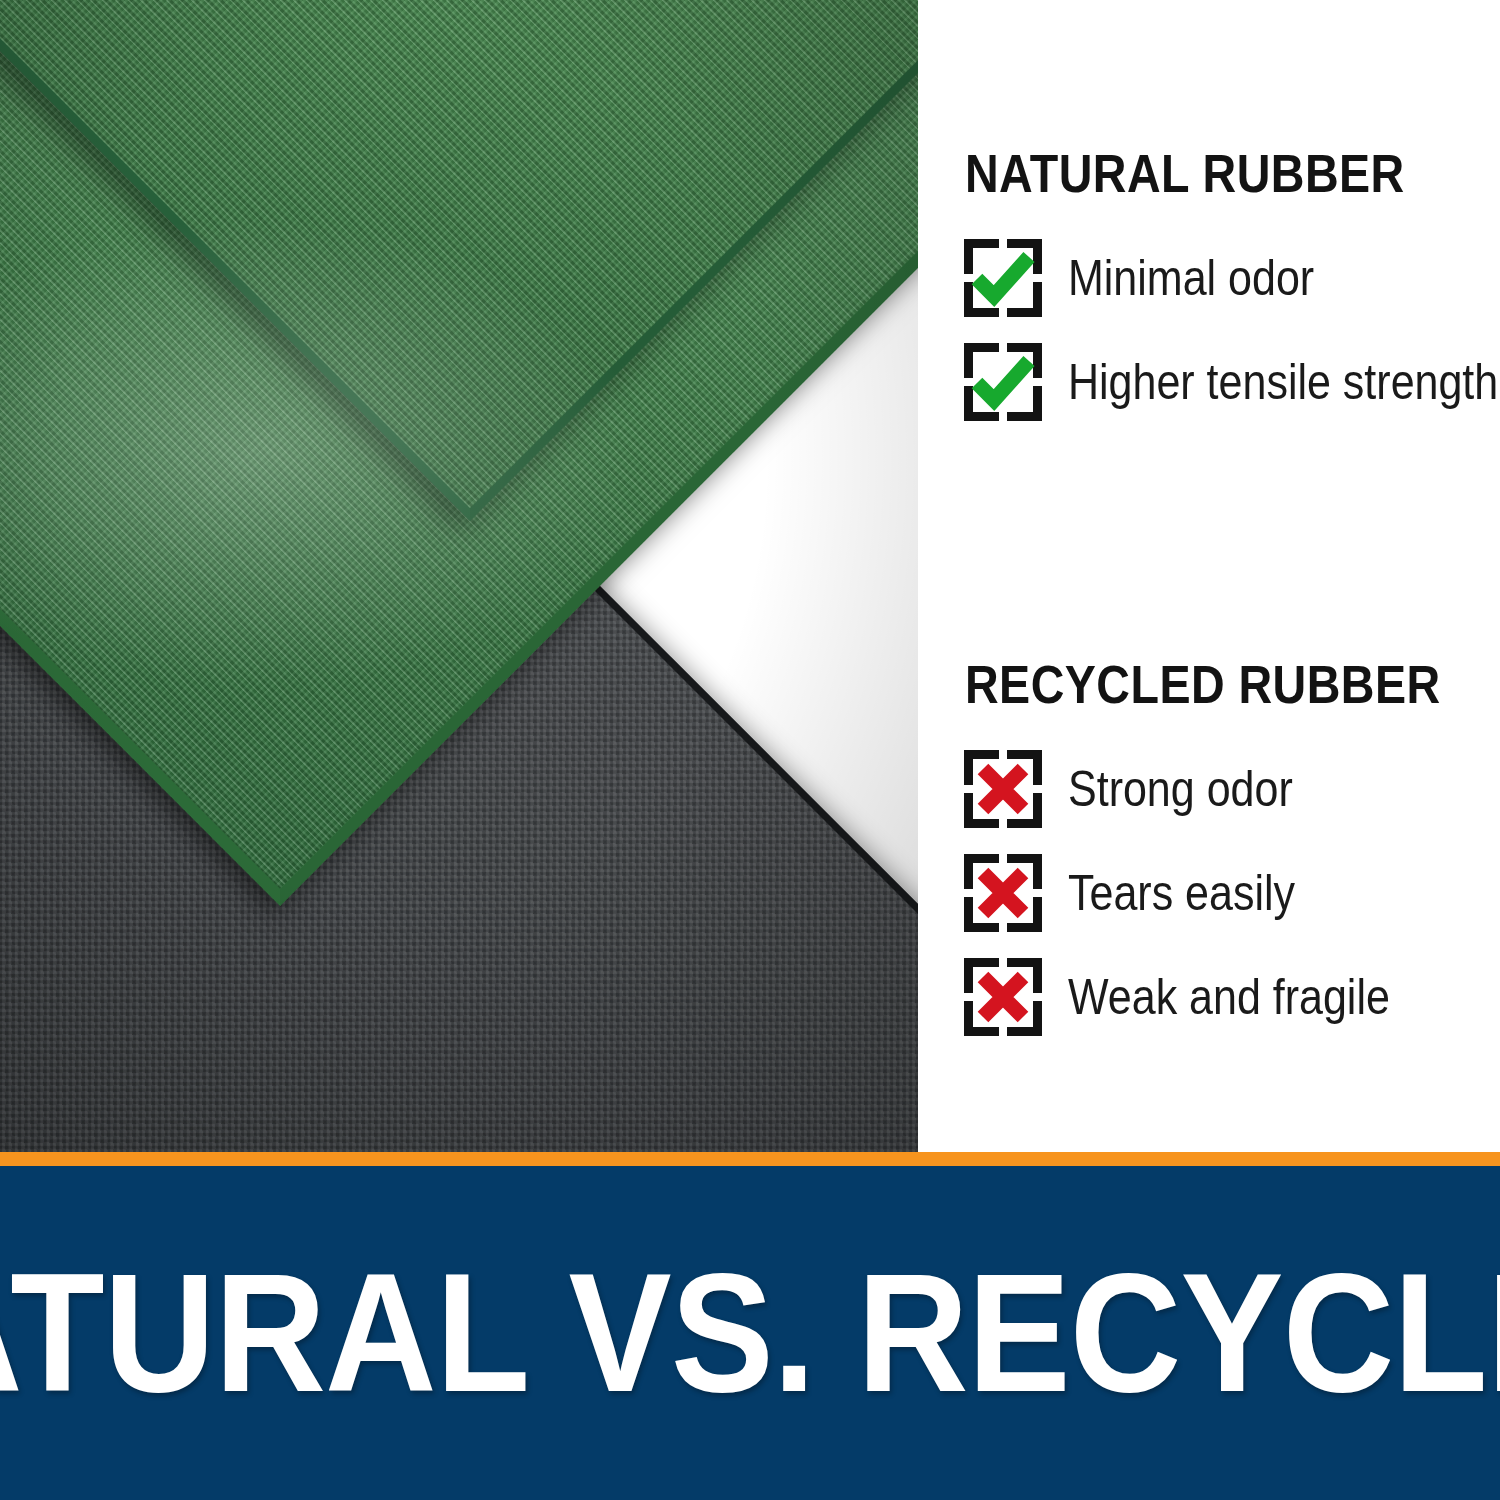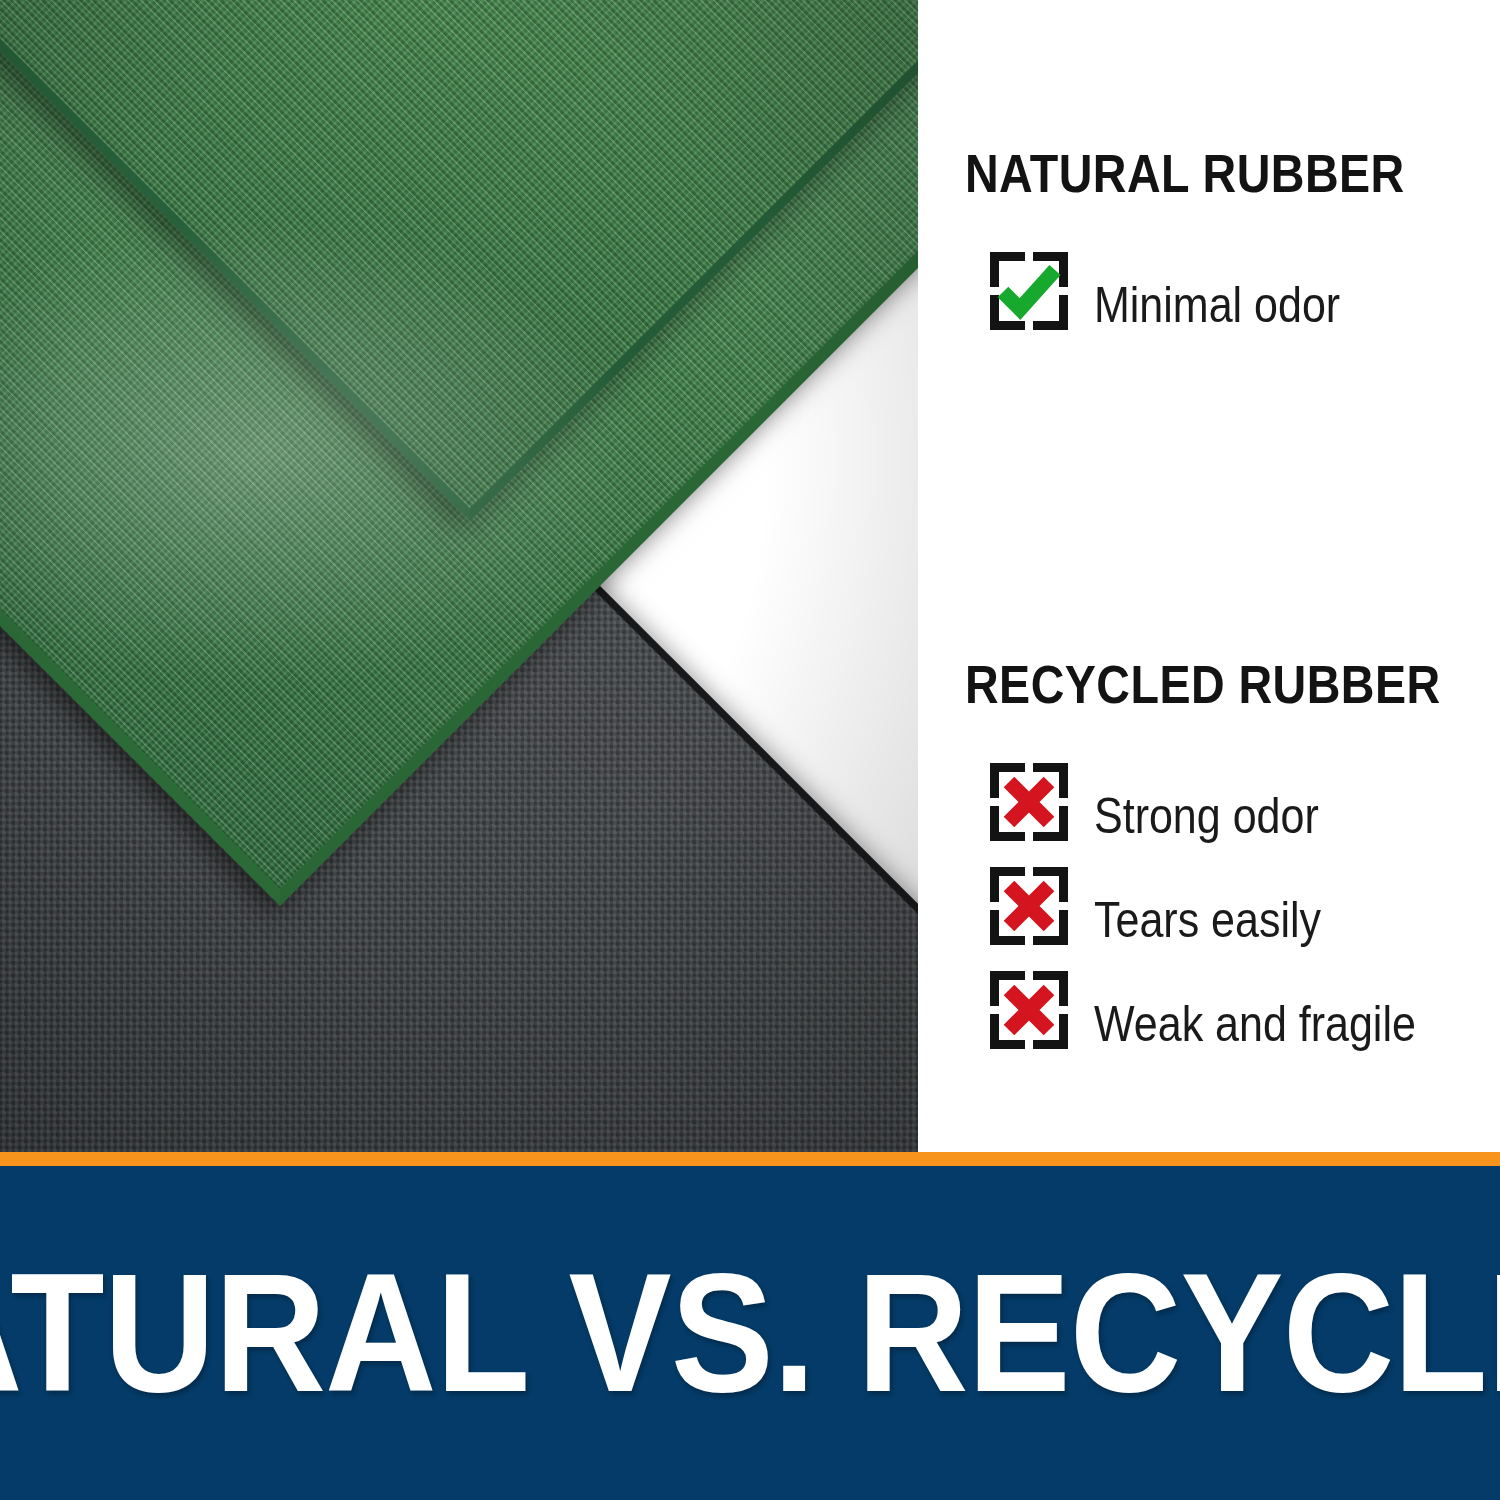--- a/index.html
+++ b/index.html
@@ -103,23 +103,23 @@
     color:#131313;
     margin:0 0 26px 47px;
     transform:scaleX(.88);
     transform-origin:left center;
     white-space:nowrap;
     line-height:1;
   }
 
   .feat-list{list-style:none;margin:0;padding:0;}
   .feat{
-    display:flex;align-items:flex-end;
+    display:flex;align-items:center;
     height:104px;
-    padding-left:72px;
+    padding-left:46px;
   }
   .feat-icon{
     position:relative;width:78px;height:78px;flex:0 0 78px;
   }
   .brk{position:absolute;width:26px;height:26px;}
   .brk.tl{left:0;top:0;border-left:9px solid #131313;border-top:9px solid #131313;}
   .brk.tr{right:0;top:0;border-right:9px solid #131313;border-top:9px solid #131313;}
   .brk.bl{left:0;bottom:0;border-left:9px solid #131313;border-bottom:9px solid #131313;}
   .brk.br{right:0;bottom:0;border-right:9px solid #131313;border-bottom:9px solid #131313;}
   .glyph{position:absolute;left:0;top:0;width:78px;height:78px;}
@@ -184,20 +184,32 @@
             <span class="brk bl"></span>
             <span class="brk br"></span>
             <svg class="glyph" viewBox="0 0 78 78">
               <path d="M13 40 L30 57 L65 18" fill="none" stroke="#17a92e" stroke-width="15" stroke-linecap="butt" stroke-linejoin="miter"></path>
             </svg>
           </span>
           <span class="feat-label">Minimal odor</span>
         </li>
 
 
+        <li class="feat">
+          <span class="feat-icon">
+            <span class="brk tl"></span>
+            <span class="brk tr"></span>
+            <span class="brk bl"></span>
+            <span class="brk br"></span>
+            <svg class="glyph" viewBox="0 0 78 78">
+              <path d="M13 40 L30 57 L65 18" fill="none" stroke="#17a92e" stroke-width="15" stroke-linecap="butt" stroke-linejoin="miter"></path>
+            </svg>
+          </span>
+          <span class="feat-label">Higher tensile strength</span>
+        </li>
 
       </ul>
     </div>
 
     <div class="block block-recycled">
       <h2 class="block-title">RECYCLED RUBBER</h2>
       <ul class="feat-list">
 
         <li class="feat">
           <span class="feat-icon">

